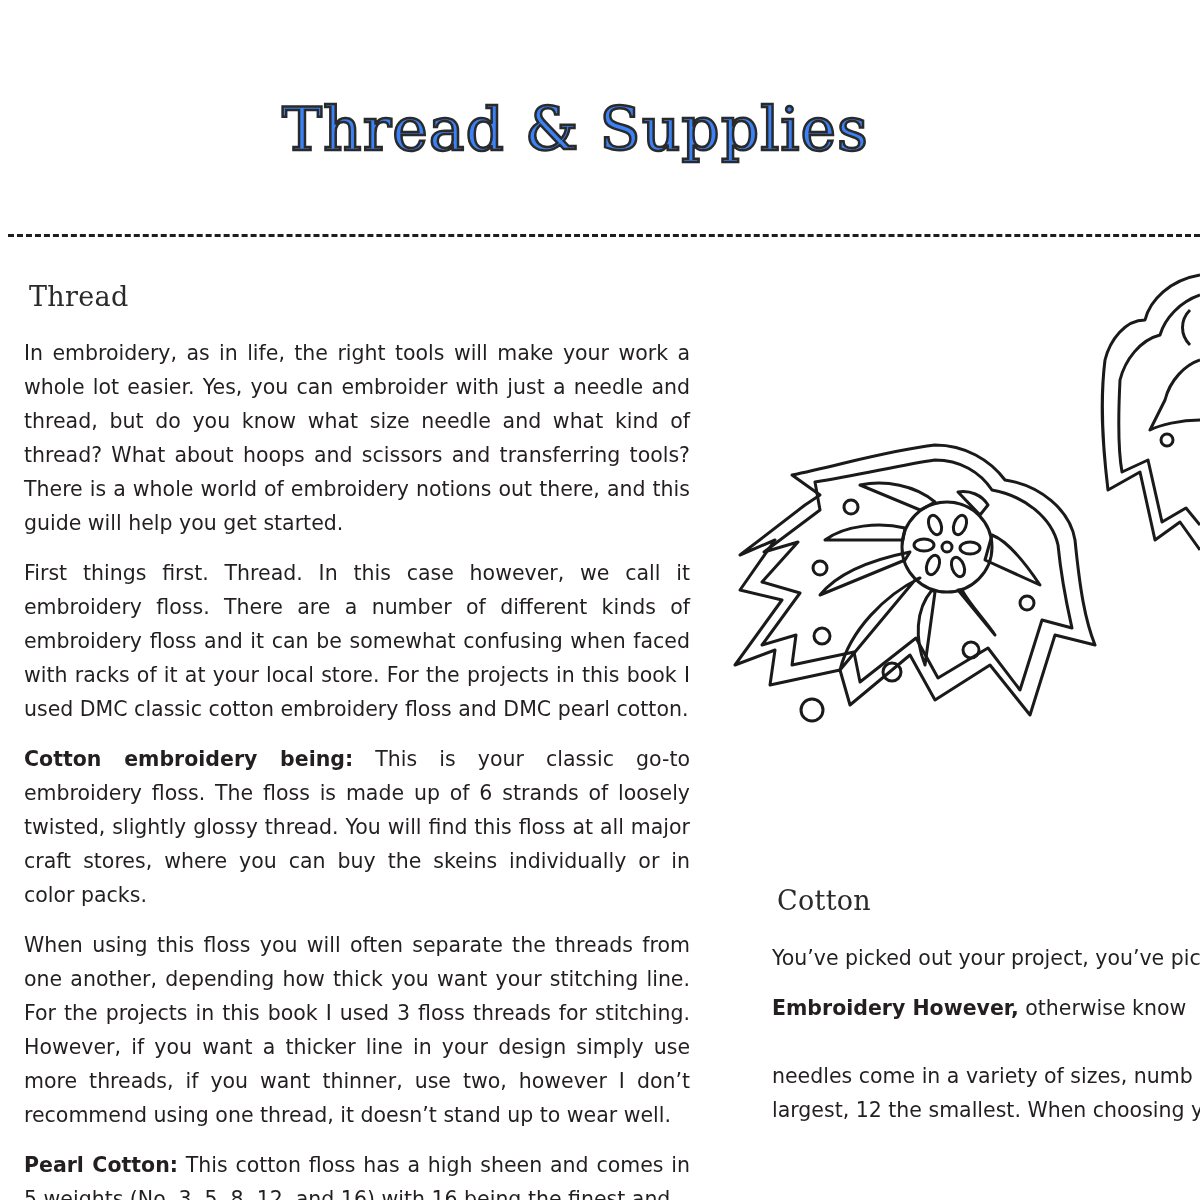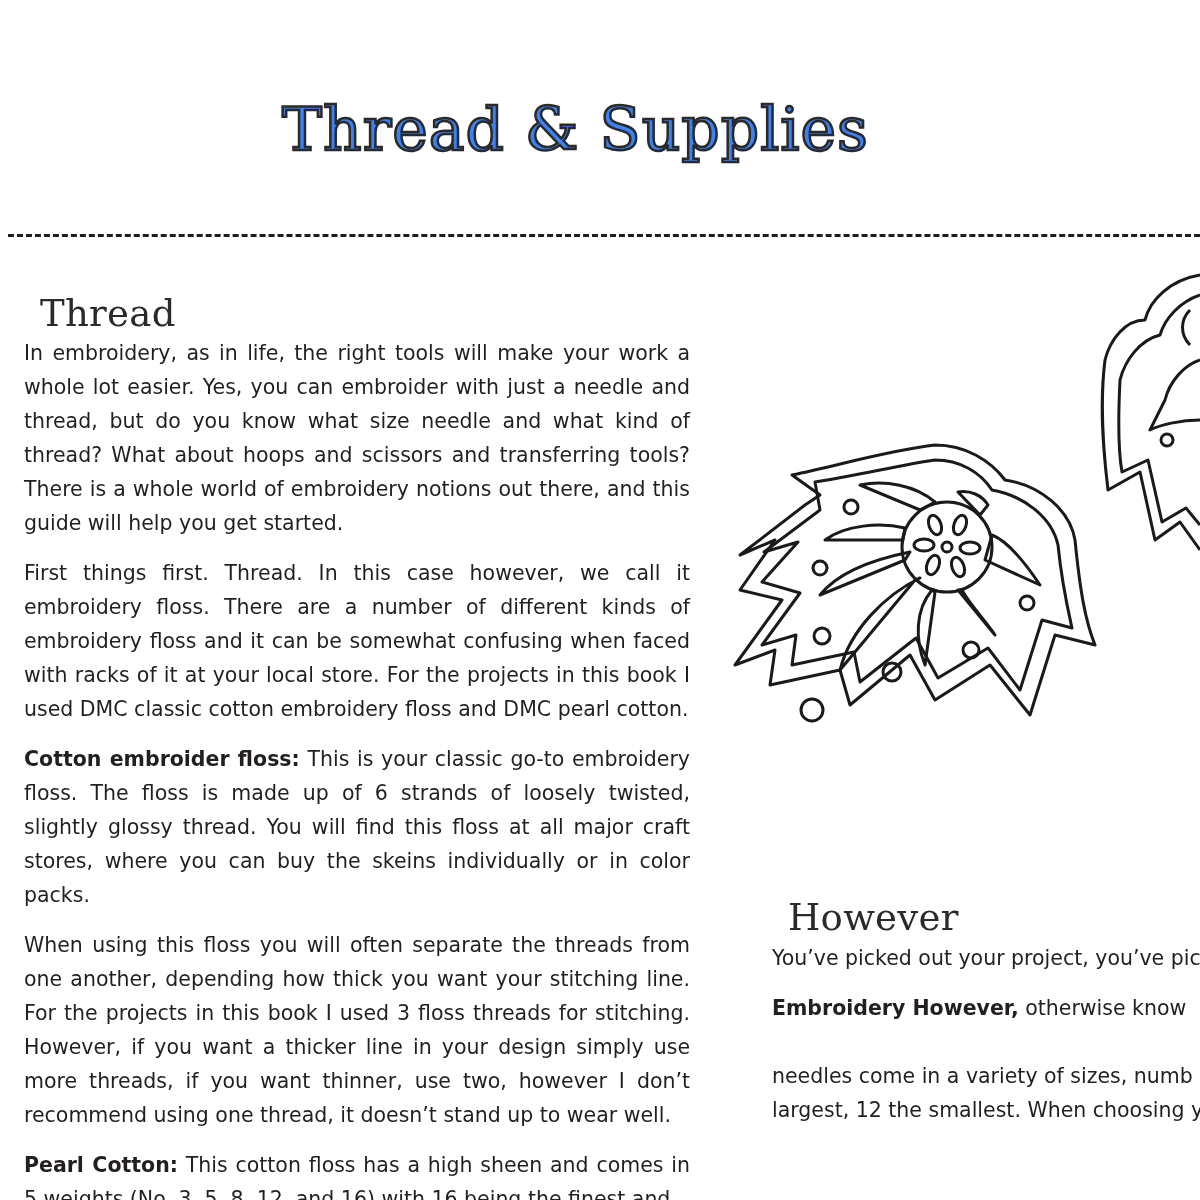--- a/index.html
+++ b/index.html
@@ -14,22 +14,22 @@
       letter-spacing: 1px; color: #3b82f6; white-space: nowrap;
       -webkit-text-stroke: 2.5px #2a2a2a;
       text-shadow: 0 0 0 #555;
       margin: 0; line-height: 1.1;
     }
     .title-rule {
       position: absolute; left: 8px; top: 234px; width: 1192px; height: 0;
       border-top: 3px dashed #1e1e1e;
     }
     .section-heading {
-      position: absolute; margin: 16px;
-      font-family: "DejaVu Serif", serif; font-weight: normal; font-size: 37px; color: #2a2a2a;
+      position: absolute; margin: 5px;
+      font-family: "DejaVu Serif", serif; font-weight: normal; font-size: 27px; color: #2a2a2a;
       letter-spacing: 0.3px;
     }
     .col {
       position: absolute; font-size: 20.5px; line-height: 34px; color: #231f20;
     }
     .col p { margin: 0 0 16px 0; text-align: justify; text-align-last: left; }
     .col b { font-weight: bold; }
     .left-col { left: 24px; top: 336px; width: 666px; }
     .right-col { left: 772px; top: 941px; width: 600px; white-space: nowrap; }
     .right-col p { text-align: left; }
@@ -41,21 +41,21 @@
 <body>
 
 <h1 class="page-title">Thread &amp; Supplies</h1>
 <div class="title-rule"></div>
 
 <h2 class="section-heading thread-heading">Thread</h2>
 
 <div class="col left-col">
   <p><b></b><span>In embroidery, as in life, the right tools will make your work a whole lot easier. Yes, you can embroider with just a needle and thread, but do you know what size needle and what kind of thread? What about hoops and scissors and transferring tools? There is a whole world of embroidery notions out there, and this guide will help you get started.</span></p>
   <p><b></b><span>First things first. Thread. In this case however, we call it embroidery floss. There are a number of different kinds of embroidery floss and it can be somewhat confusing when faced with racks of it at your local store. For the projects in this book I used DMC classic cotton embroidery floss and DMC pearl cotton.</span></p>
-  <p><b>Cotton embroider floss:</b><span> This is your classic go-to embroidery floss. The floss is made up of 6 strands of loosely twisted, slightly glossy thread. You will find this floss at all major craft stores, where you can buy the skeins individually or in color packs.</span></p>
+  <p><b>Cotton embroidery being:</b><span> This is your classic go-to embroidery floss. The floss is made up of 6 strands of loosely twisted, slightly glossy thread. You will find this floss at all major craft stores, where you can buy the skeins individually or in color packs.</span></p>
   <p><b></b><span>When using this floss you will often separate the threads from one another, depending how thick you want your stitching line. For the projects in this book I used 3 floss threads for stitching. However, if you want a thicker line in your design simply use more threads, if you want thinner, use two, however I don’t recommend using one thread, it doesn’t stand up to wear well.</span></p>
   <p><b>Pearl Cotton:</b><span> This cotton floss has a high sheen and comes in 5 weights (No. 3, 5, 8, 12, and 16) with 16 being the finest and</span></p>
 </div>
 
 <svg class="flower-art" viewBox="0 0 480 540" fill="none" stroke="#1a1a1a" stroke-width="3" stroke-linejoin="round">
 
   <path d="M72 215 C120 205 170 190 215 185 C245 185 270 200 285 220 C320 225 350 250 355 280 C360 330 365 360 375 385 L335 375 L310 455 L270 405 L215 440 L190 395 L130 445 L120 410 L50 425 L55 390 L15 405 L62 340 L20 330 L55 280 L20 295 L85 245 L100 235 Z"></path>
 
   <path d="M95 222 C140 215 180 205 215 200 C240 200 260 212 272 230 C305 236 332 258 338 285 C342 325 348 350 352 368 L322 360 L300 430 L268 388 L218 418 L196 378 L140 422 L134 392 L72 405 L76 375 L42 385 L80 333 L42 322 L78 282 L44 292 L100 250 Z"></path>
 
@@ -85,21 +85,21 @@
   <circle cx="251" cy="390" r="8"></circle>
   <circle cx="307" cy="343" r="7"></circle>
 
   <path d="M480 15 C450 20 430 40 425 60 C405 60 390 80 385 100 C380 140 382 180 388 230 L420 212 L435 280 L460 262 L480 290"></path>
   <path d="M480 35 C460 42 445 58 440 75 C420 80 405 100 400 120 C398 160 398 190 402 212 L428 200 L442 262 L466 248 L480 265"></path>
   <path d="M480 100 C465 105 450 120 445 140 L430 170 C440 165 460 160 480 160"></path>
   <circle cx="447" cy="180" r="6"></circle>
   <path d="M470 50 C460 60 460 75 470 85"></path>
 </svg>
 
-<h2 class="section-heading needles-heading">However</h2>
+<h2 class="section-heading needles-heading">Cotton</h2>
 
 <div class="col right-col">
   <p>
     <span>You’ve picked out your project, you’ve pick</span><br>
   </p>
   <p>
     <b>Embroidery However,</b><span> otherwise know</span><br>
     <br>
     <span>needles come in a variety of sizes, numb</span><br>
     <span>largest, 12 the smallest. When choosing y</span><br>

